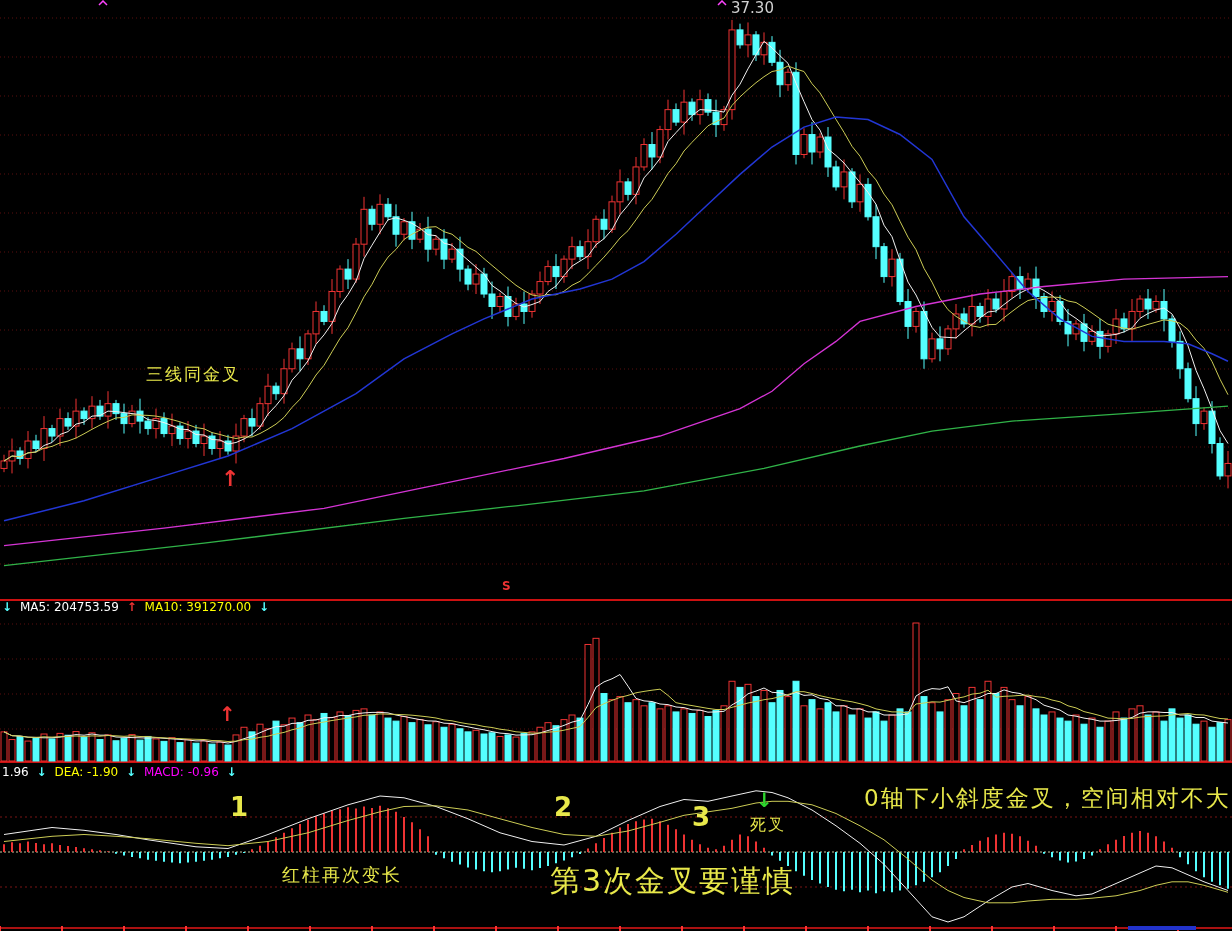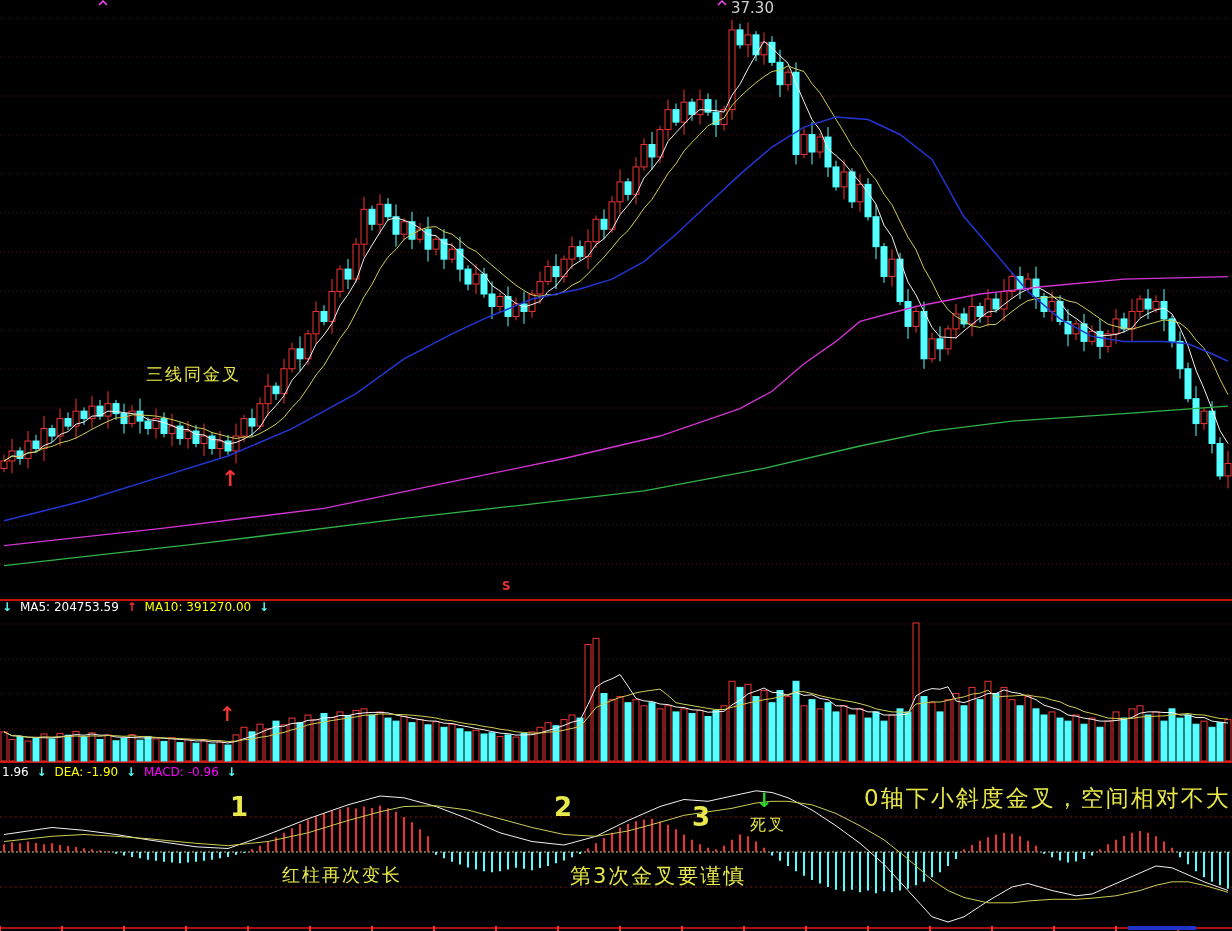--- a/index.html
+++ b/index.html
@@ -738,15 +738,15 @@
     <span class="mg">MACD: -0.96</span>
     <span class="cy">↓</span>
   </div>
 
   <div class="ov num" style="left:230px;top:794px;">1</div>
   <div class="ov num" style="left:554px;top:794px;">2</div>
   <div class="ov num" style="left:692px;top:804px;">3</div>
   <div class="ov" style="left:756px;top:790px;font-size:20px;font-weight:bold;color:#2ed52e;">↓</div>
   <div class="ov ann" style="left:750px;top:817px;font-size:16px;">死叉</div>
   <div class="ov ann" style="left:276px;top:866px;font-size:18px;margin-left:6px;">红柱再次变长</div>
-  <div class="ov ann" style="left:570px;top:866px;font-size:21px;">第3次金叉要谨慎</div>
+  <div class="ov ann" style="left:550px;top:866px;font-size:30px;">第3次金叉要谨慎</div>
   <div class="ov ann" style="left:864px;top:787px;font-size:23px;font-weight:normal;">0轴下小斜度金叉，空间相对不大</div>
 </div>
 
 </body></html>

